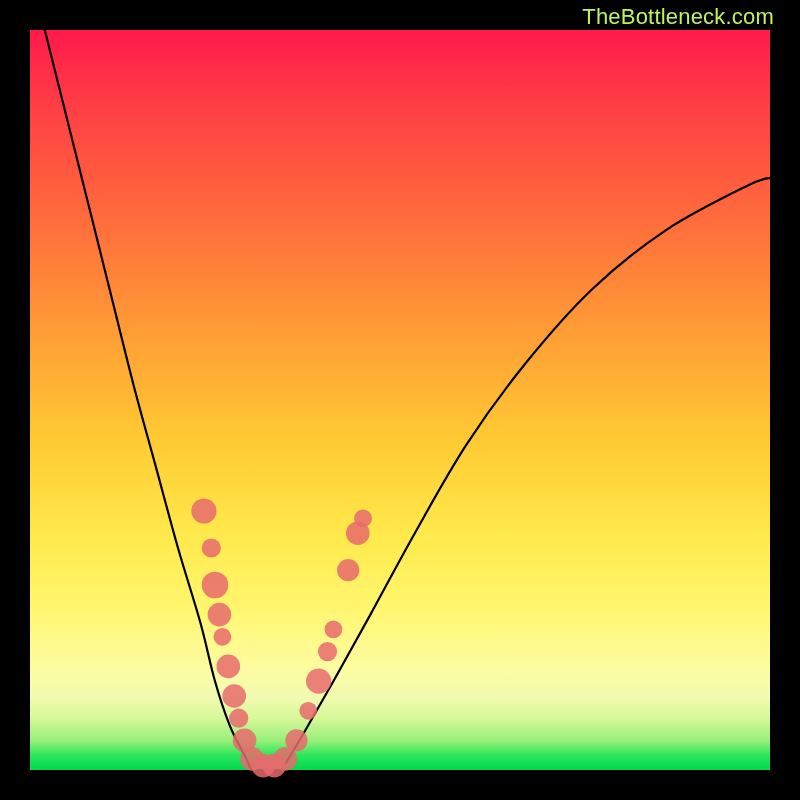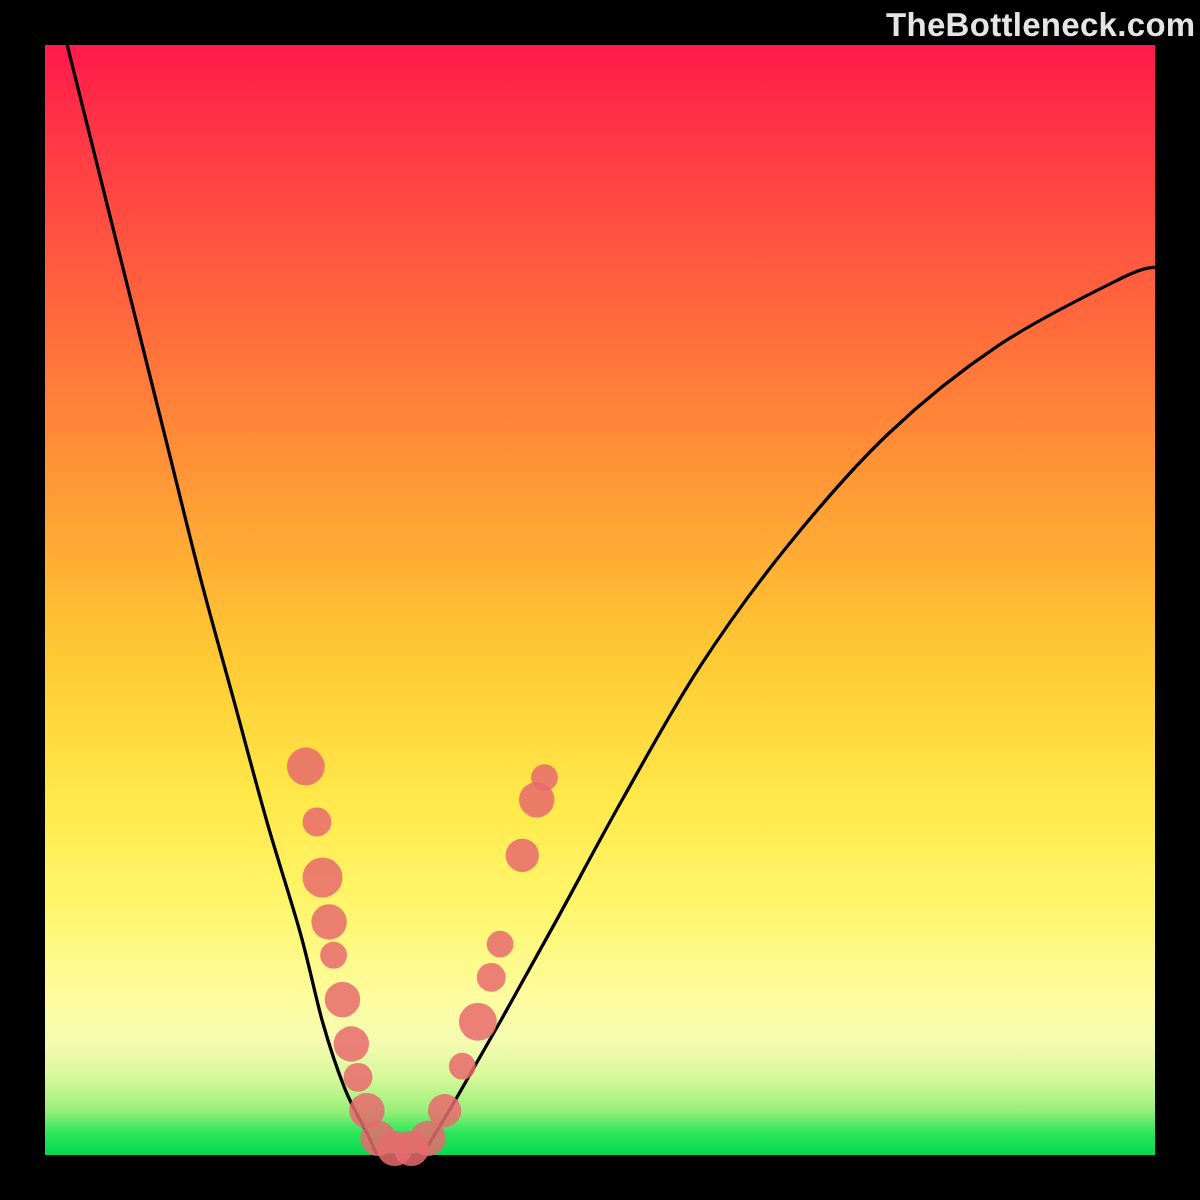--- a/index.html
+++ b/index.html
@@ -38,24 +38,24 @@
       #f3fbb0 90%,
       #d7f89a 93%,
       #98ef7a 96%,
       #2de65a 98%,
       #00d851 100%
     );
   }
   .watermark {
     position: absolute;
     top: 4px;
-    right: 3px;
-    color: #e5e5e5;
+    right: 26px;
+    color: #bef264;
     font-size: 22px;
-    font-weight: 700;
+    font-weight: 400;
     letter-spacing: 0.2px;
     user-select: none;
   }
   svg.curves {
     position: absolute;
     left: 0;
     top: 0;
     width: 740px;
     height: 740px;
     overflow: visible;

